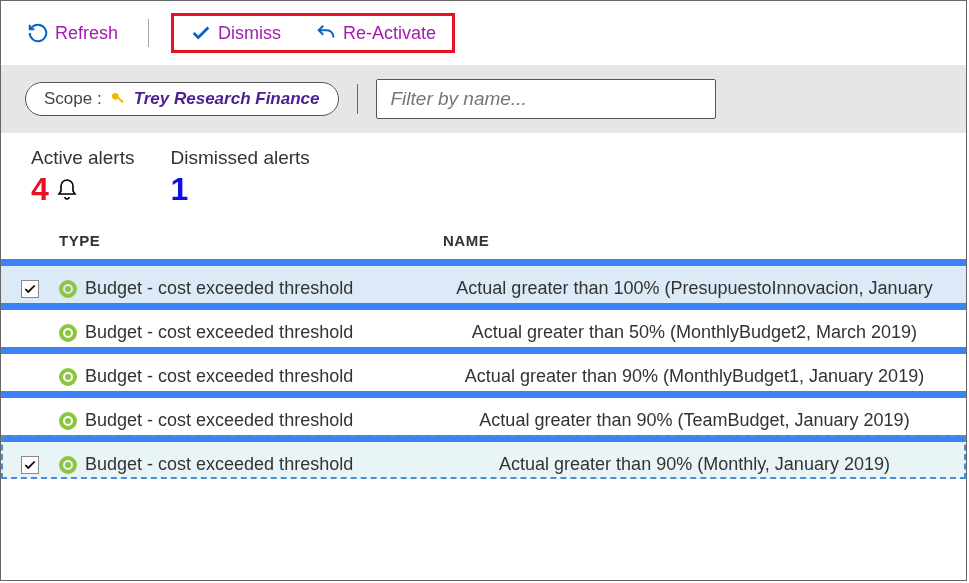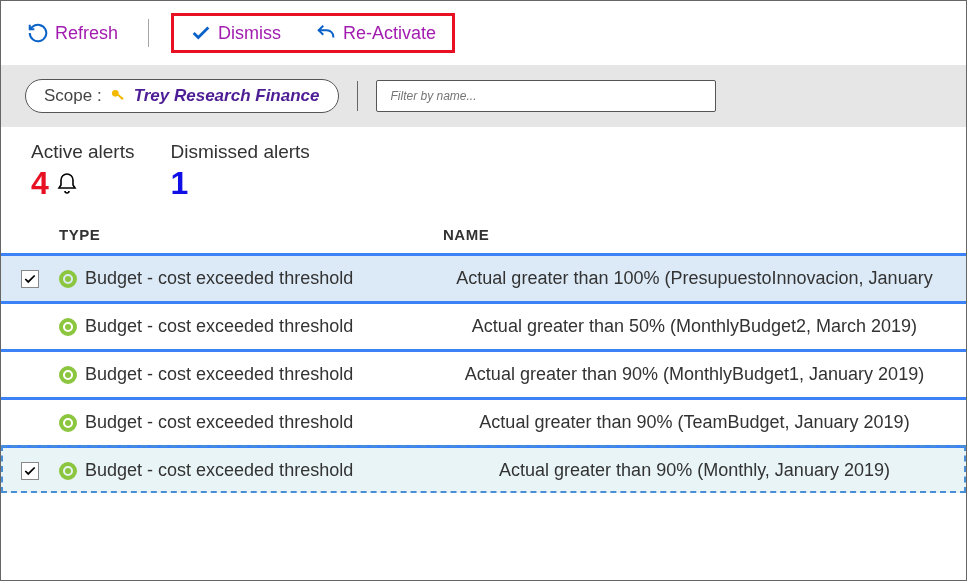--- a/index.html
+++ b/index.html
@@ -8,35 +8,35 @@
     .toolbar { display: flex; align-items: center; padding: 12px 18px; gap: 8px; background: #fff; }
     .toolbar-btn { display: flex; align-items: center; gap: 6px; padding: 4px 8px; cursor: pointer; font-size: 18px; color: #a21caf; }
     .toolbar-divider { width: 1px; height: 28px; background: #a5a5a5; margin: 0 14px; }
     .highlight-box { border: 3px solid #e81123; padding: 2px 8px; display: flex; align-items: center; gap: 18px; }
     
     .filterbar { background: #e6e6e6; padding: 14px 24px; display: flex; align-items: center; gap: 14px; }
     .scope-pill { background: #fff; border: 1px solid #555; border-radius: 22px; padding: 6px 18px; display: flex; align-items: center; gap: 8px; font-size: 17px; }
     .scope-label { color: #444; }
     .scope-value { font-weight: 700; color: #4c1d95; font-style: italic; }
     .filter-divider { width: 1px; height: 30px; background: #666; margin: 0 4px; }
-    .filter-input { flex: 1; max-width: 340px; background: #fff; border: 1px solid #555; border-radius: 2px; padding: 8px 14px; font-size: 12px; font-style: italic; color: #888; outline: none; }
+    .filter-input { flex: 1; max-width: 340px; background: #fff; border: 1px solid #555; border-radius: 2px; padding: 8px 14px; font-size: 19px; font-style: italic; color: #888; outline: none; }
     .daterange-pill { background: #fff; border: 1px solid #555; border-radius: 22px; padding: 6px 20px; font-size: 17px; font-weight: 700; cursor: pointer; margin-left: auto; }
     
     .stats { display: flex; gap: 36px; padding: 14px 30px 10px; }
     .stat-group { }
     .stat-label { font-size: 19px; color: #333; margin-bottom: 2px; }
     .stat-value { font-size: 32px; font-weight: 600; display: flex; align-items: center; gap: 6px; }
     .stat-active { color: #e81123; }
     .stat-dismissed { color: #0F0FE6; }
     
     .table-header { display: flex; padding: 14px 20px 10px 58px; font-size: 15px; font-weight: 700; color: #333; letter-spacing: 0.5px; }
     .col-type { width: 384px; }
     .col-name { flex: 1; }
     
-    .row { display: flex; align-items: center; padding: 12px 20px 12px 20px; border-top: 3px solid #3b82f6; font-size: 18px; color: #333; position: relative; }
+    .row { display: flex; align-items: center; padding: 12px 20px 4px 20px; border-top: 7px solid #3b82f6; font-size: 18px; color: #333; position: relative; }
     .row.selected { background: #dceaf7; }
     .row.selected.dashed { background: #e9f4f6; outline: 2px dashed #4a8fd6; outline-offset: -2px; }
     .row .check-slot { width: 38px; display: flex; align-items: center; justify-content: flex-start; }
     .checkbox { width: 18px; height: 18px; border: 1px solid #888; background: #fff; display: flex; align-items: center; justify-content: center; }
     .row .type-cell { width: 384px; display: flex; align-items: center; gap: 8px; }
     .row .name-cell { flex: 1; white-space: nowrap; overflow: hidden; text-align: center; }
     
     .budget-icon { width: 18px; height: 18px; border-radius: 50%; border: 4px solid #8CC63F; position: relative; display: inline-block; flex-shrink: 0; }
     .budget-icon::after { content:""; position:absolute; width:6px; height:6px; background:#8CC63F; border-radius:50%; top:50%; left:50%; transform: translate(-50%,-50%); }
     

